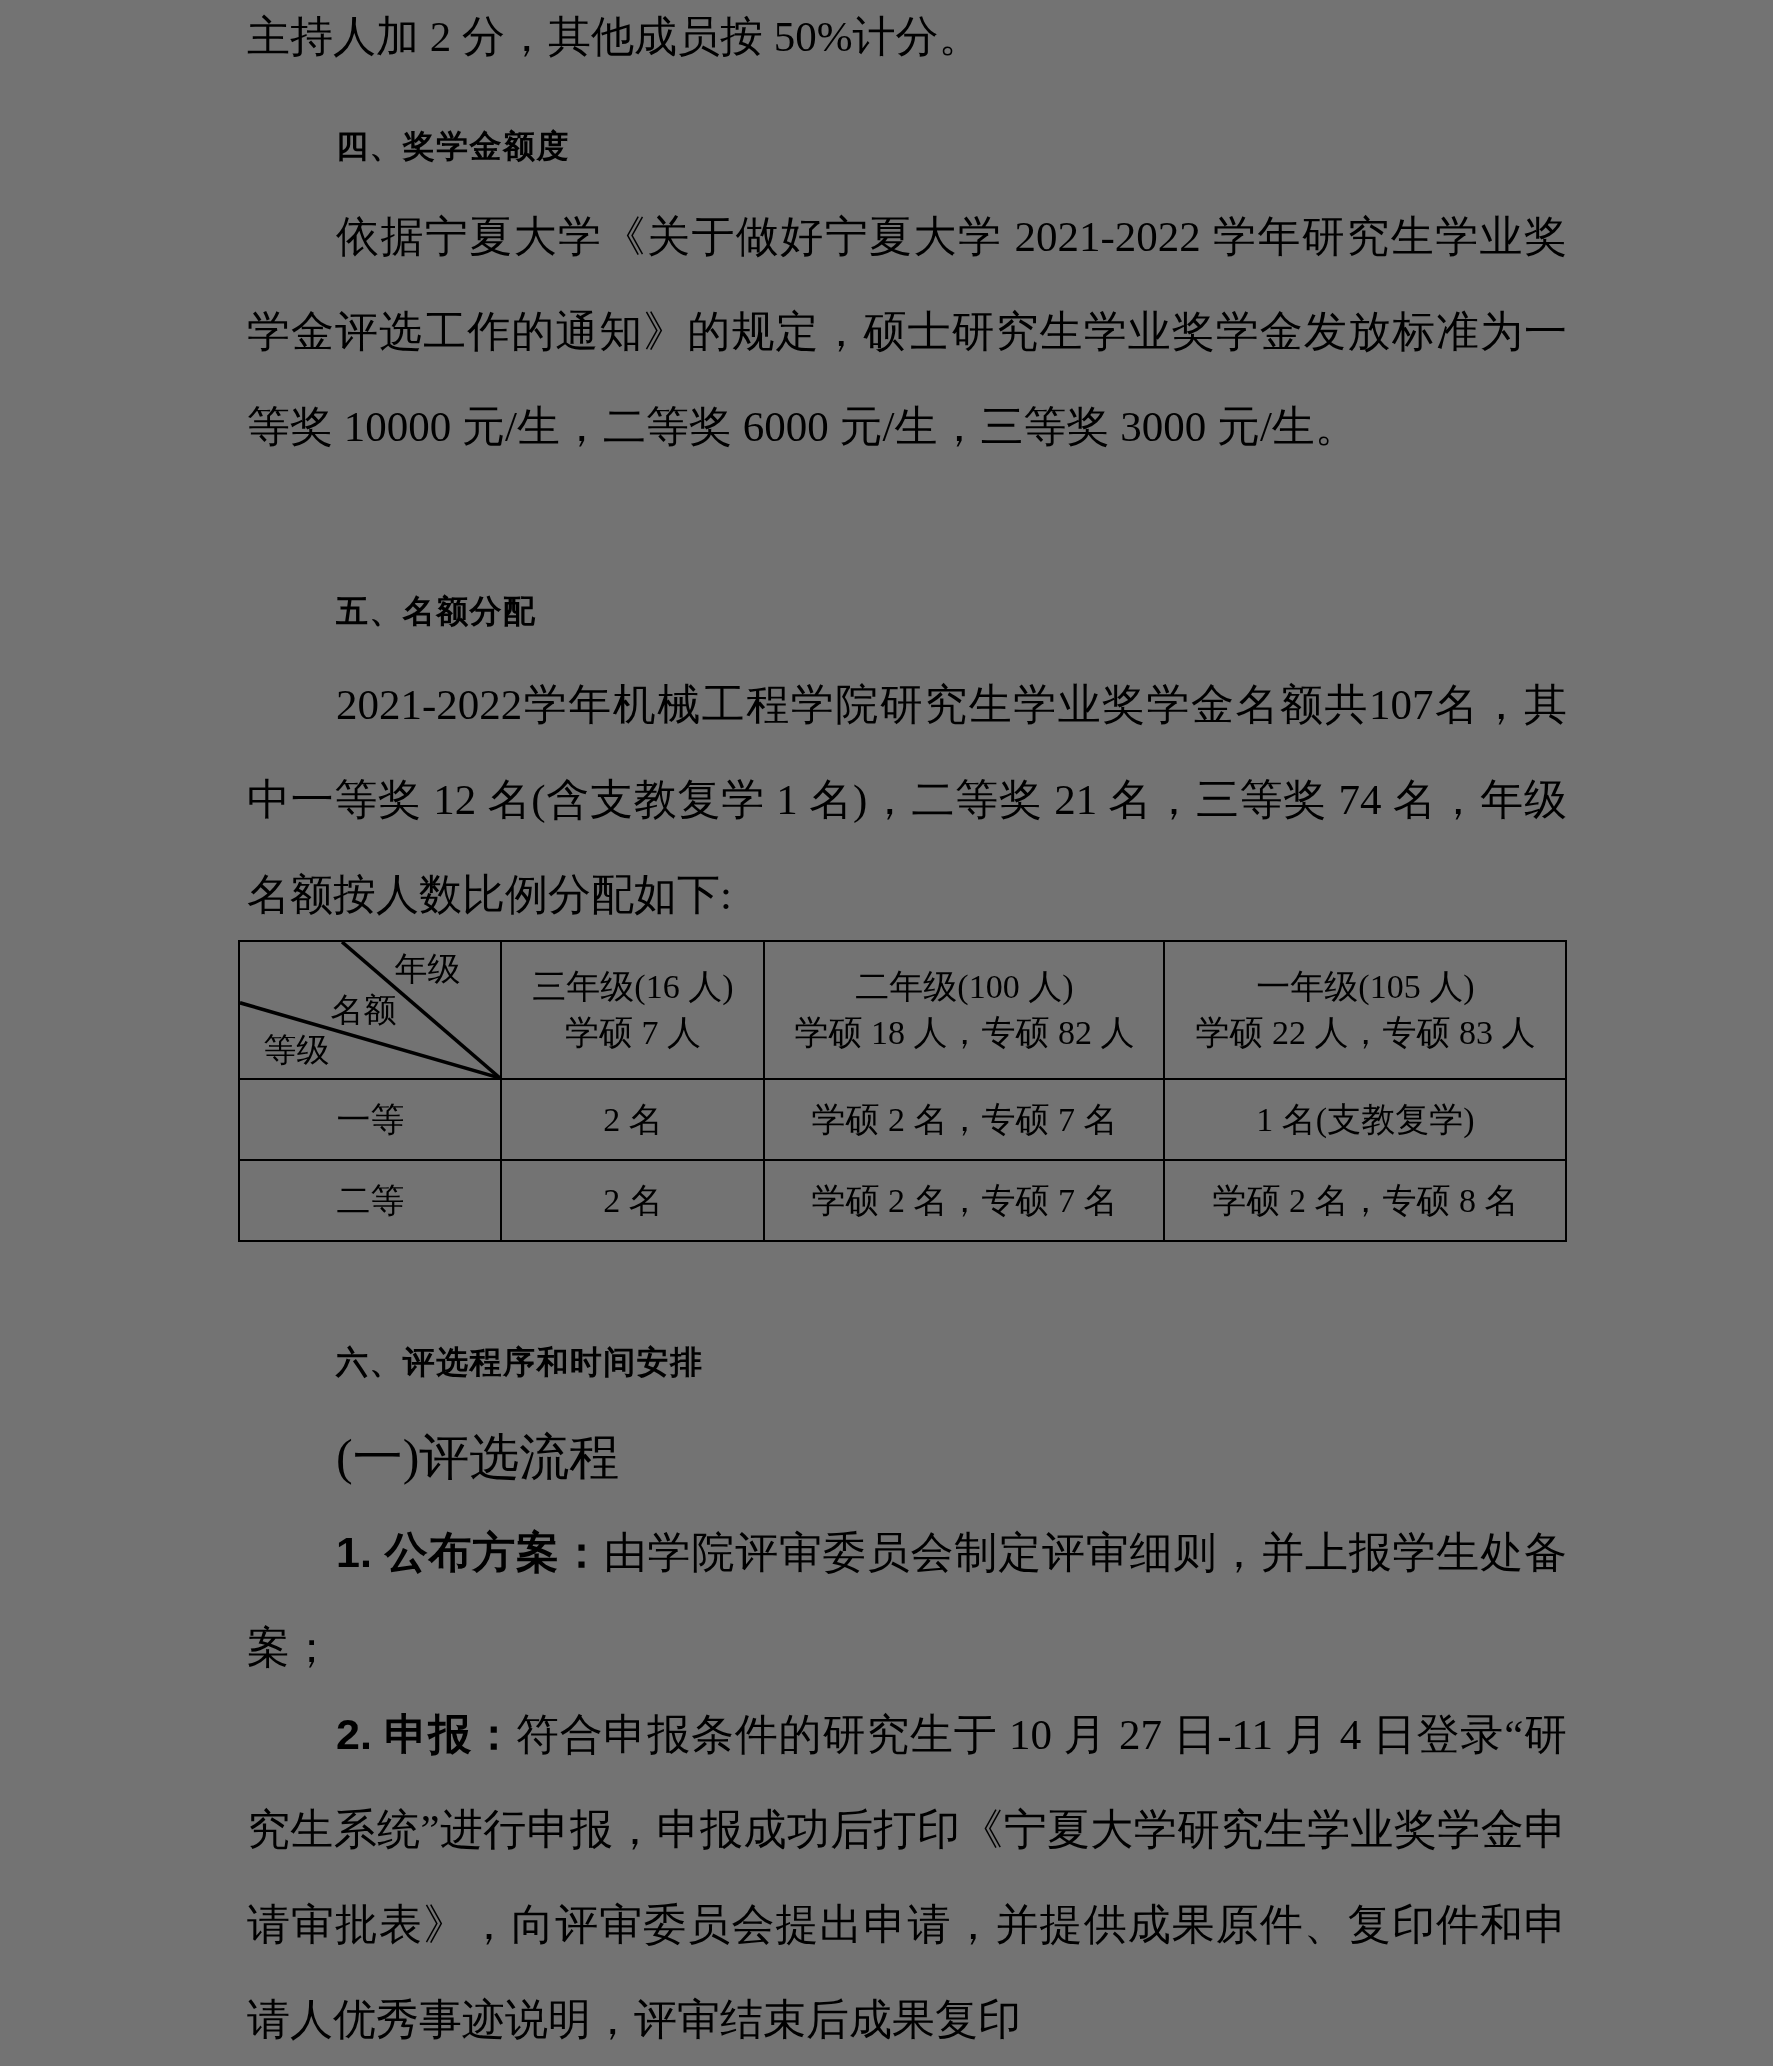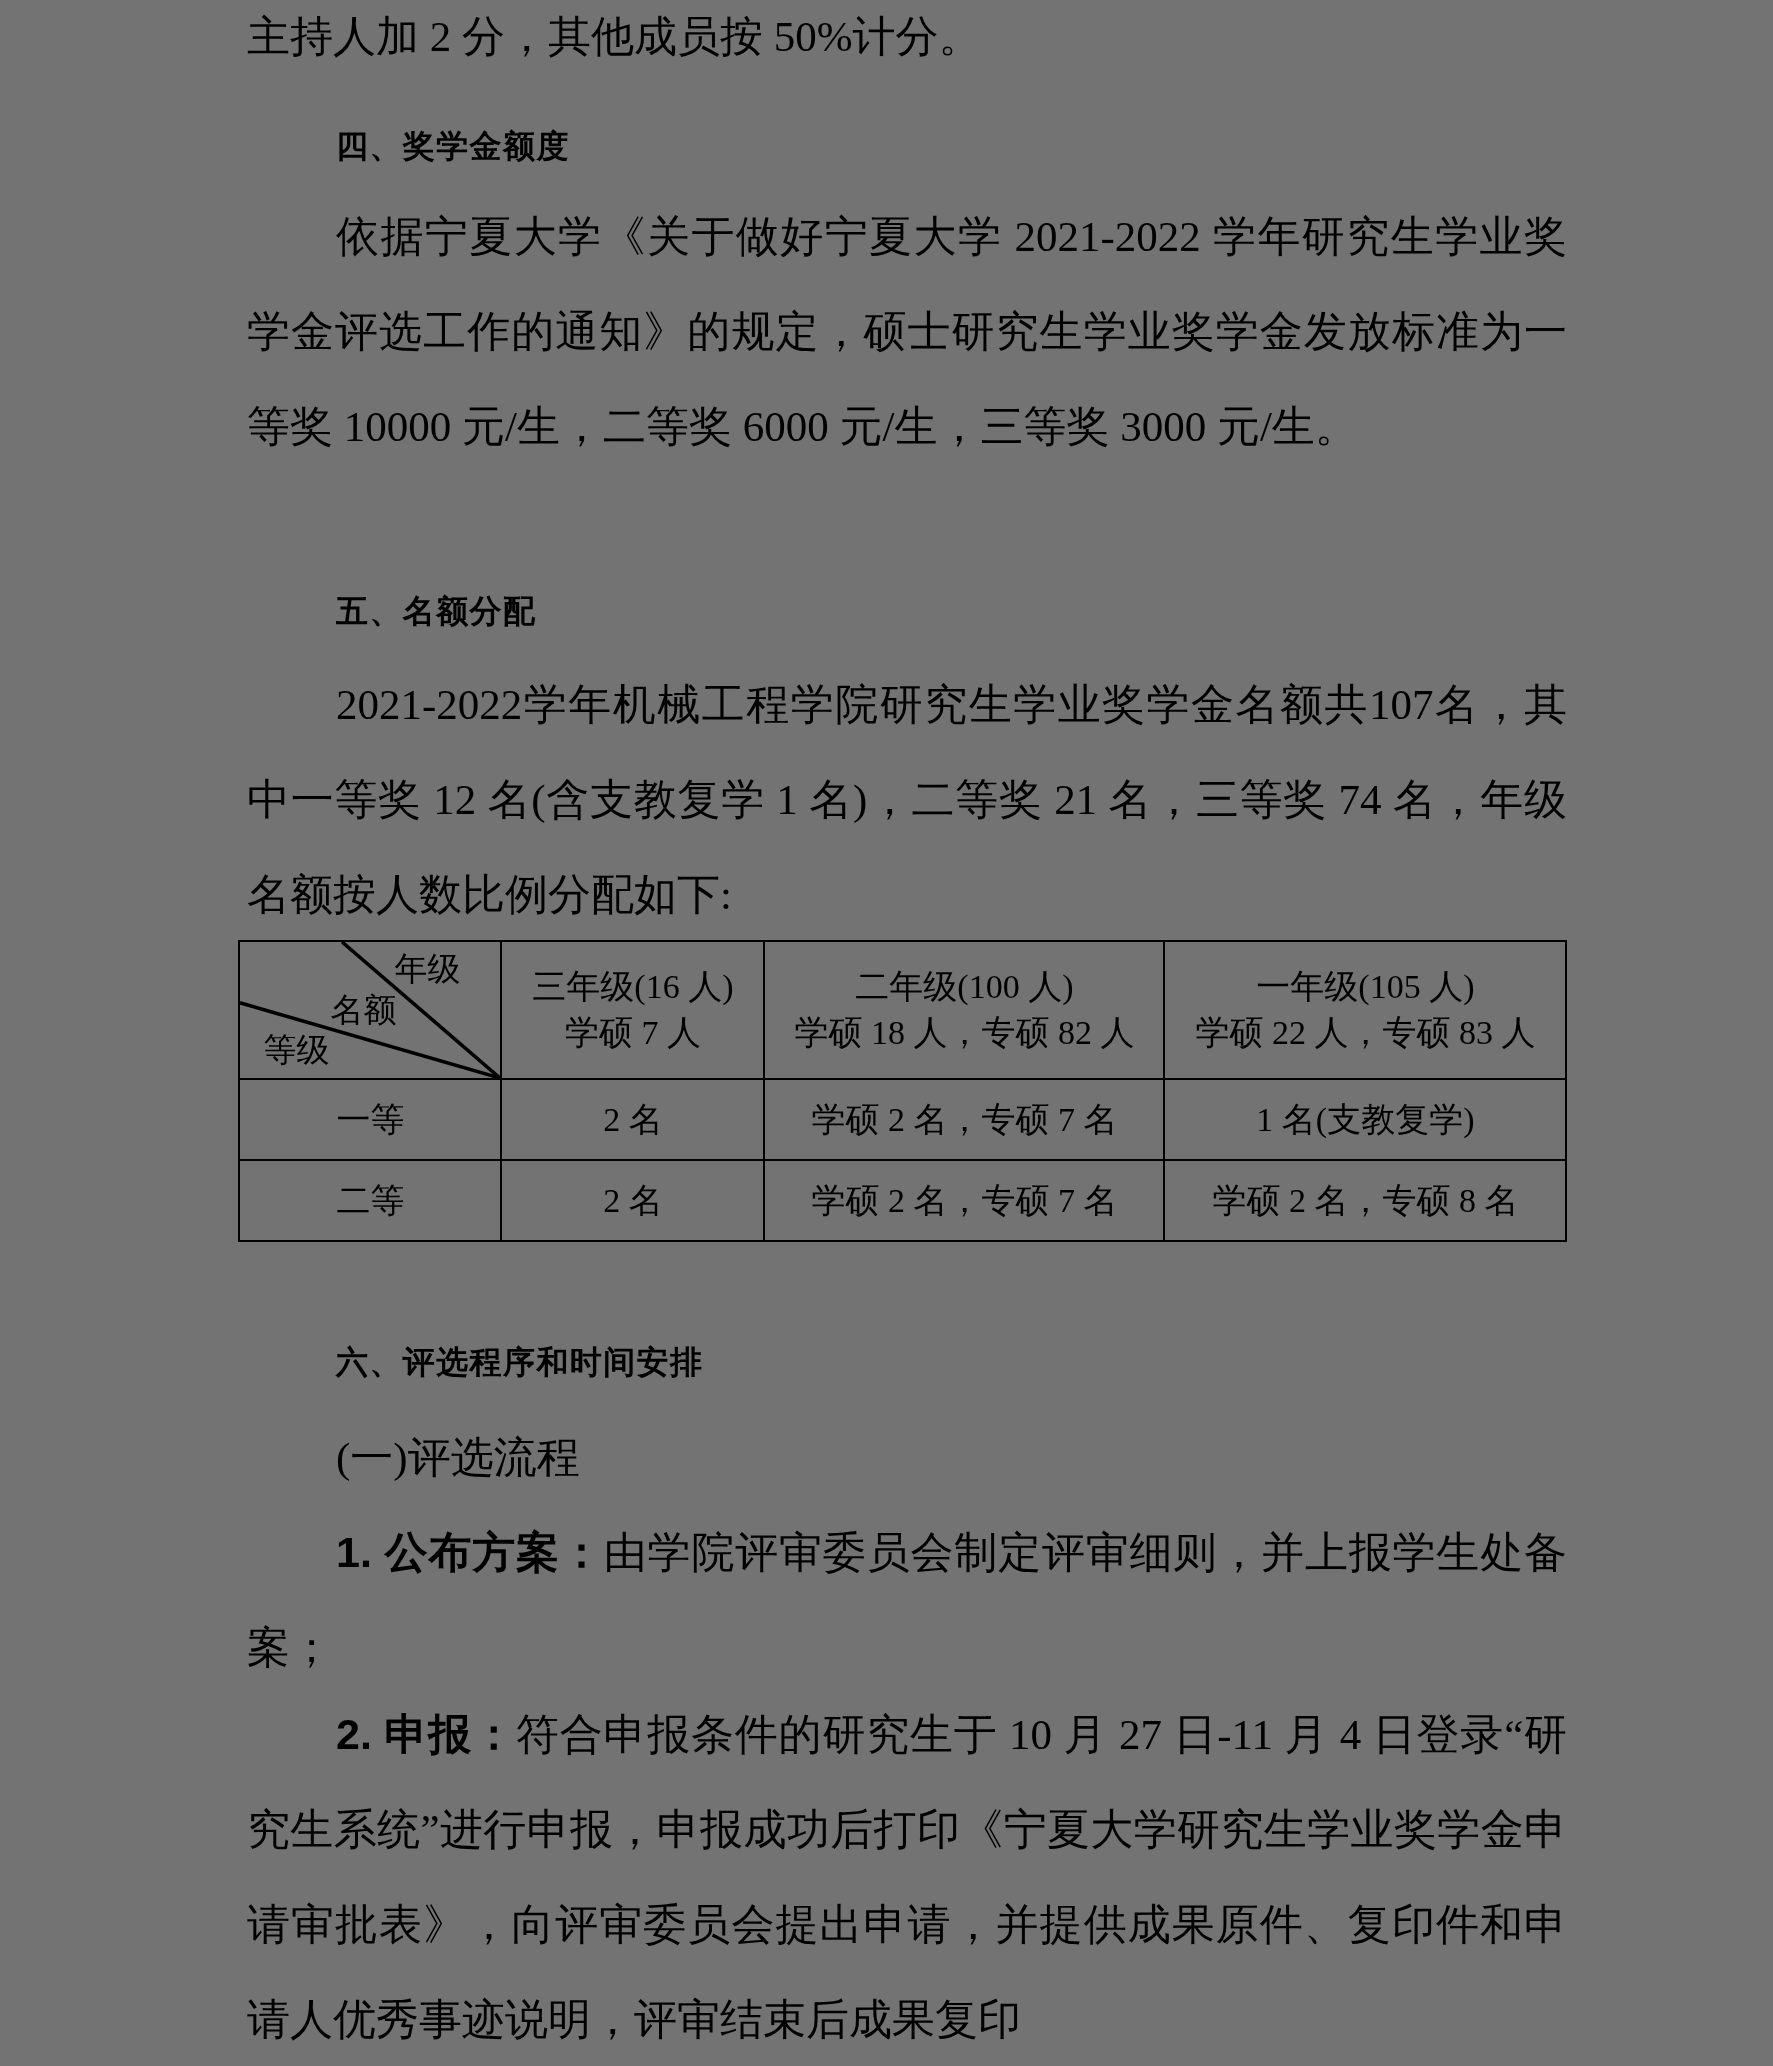--- a/index.html
+++ b/index.html
@@ -30,21 +30,21 @@
   .no-indent { text-indent: 0; }
   .heading {
     font-family: "Liberation Sans", "DejaVu Sans", sans-serif;
     font-weight: bold;
     font-size: 32px;
     line-height: 95px;
     text-indent: 89px;
     letter-spacing: 1.4px;
   }
   .subheading {
-    font-size: 43px;
+    font-size: 50px;
     line-height: 95px;
     text-indent: 89px;
   }
   .step-label {
     font-family: "Liberation Sans", "DejaVu Sans", sans-serif;
     font-weight: bold;
   }
   
   table.quota {
     position: absolute;

